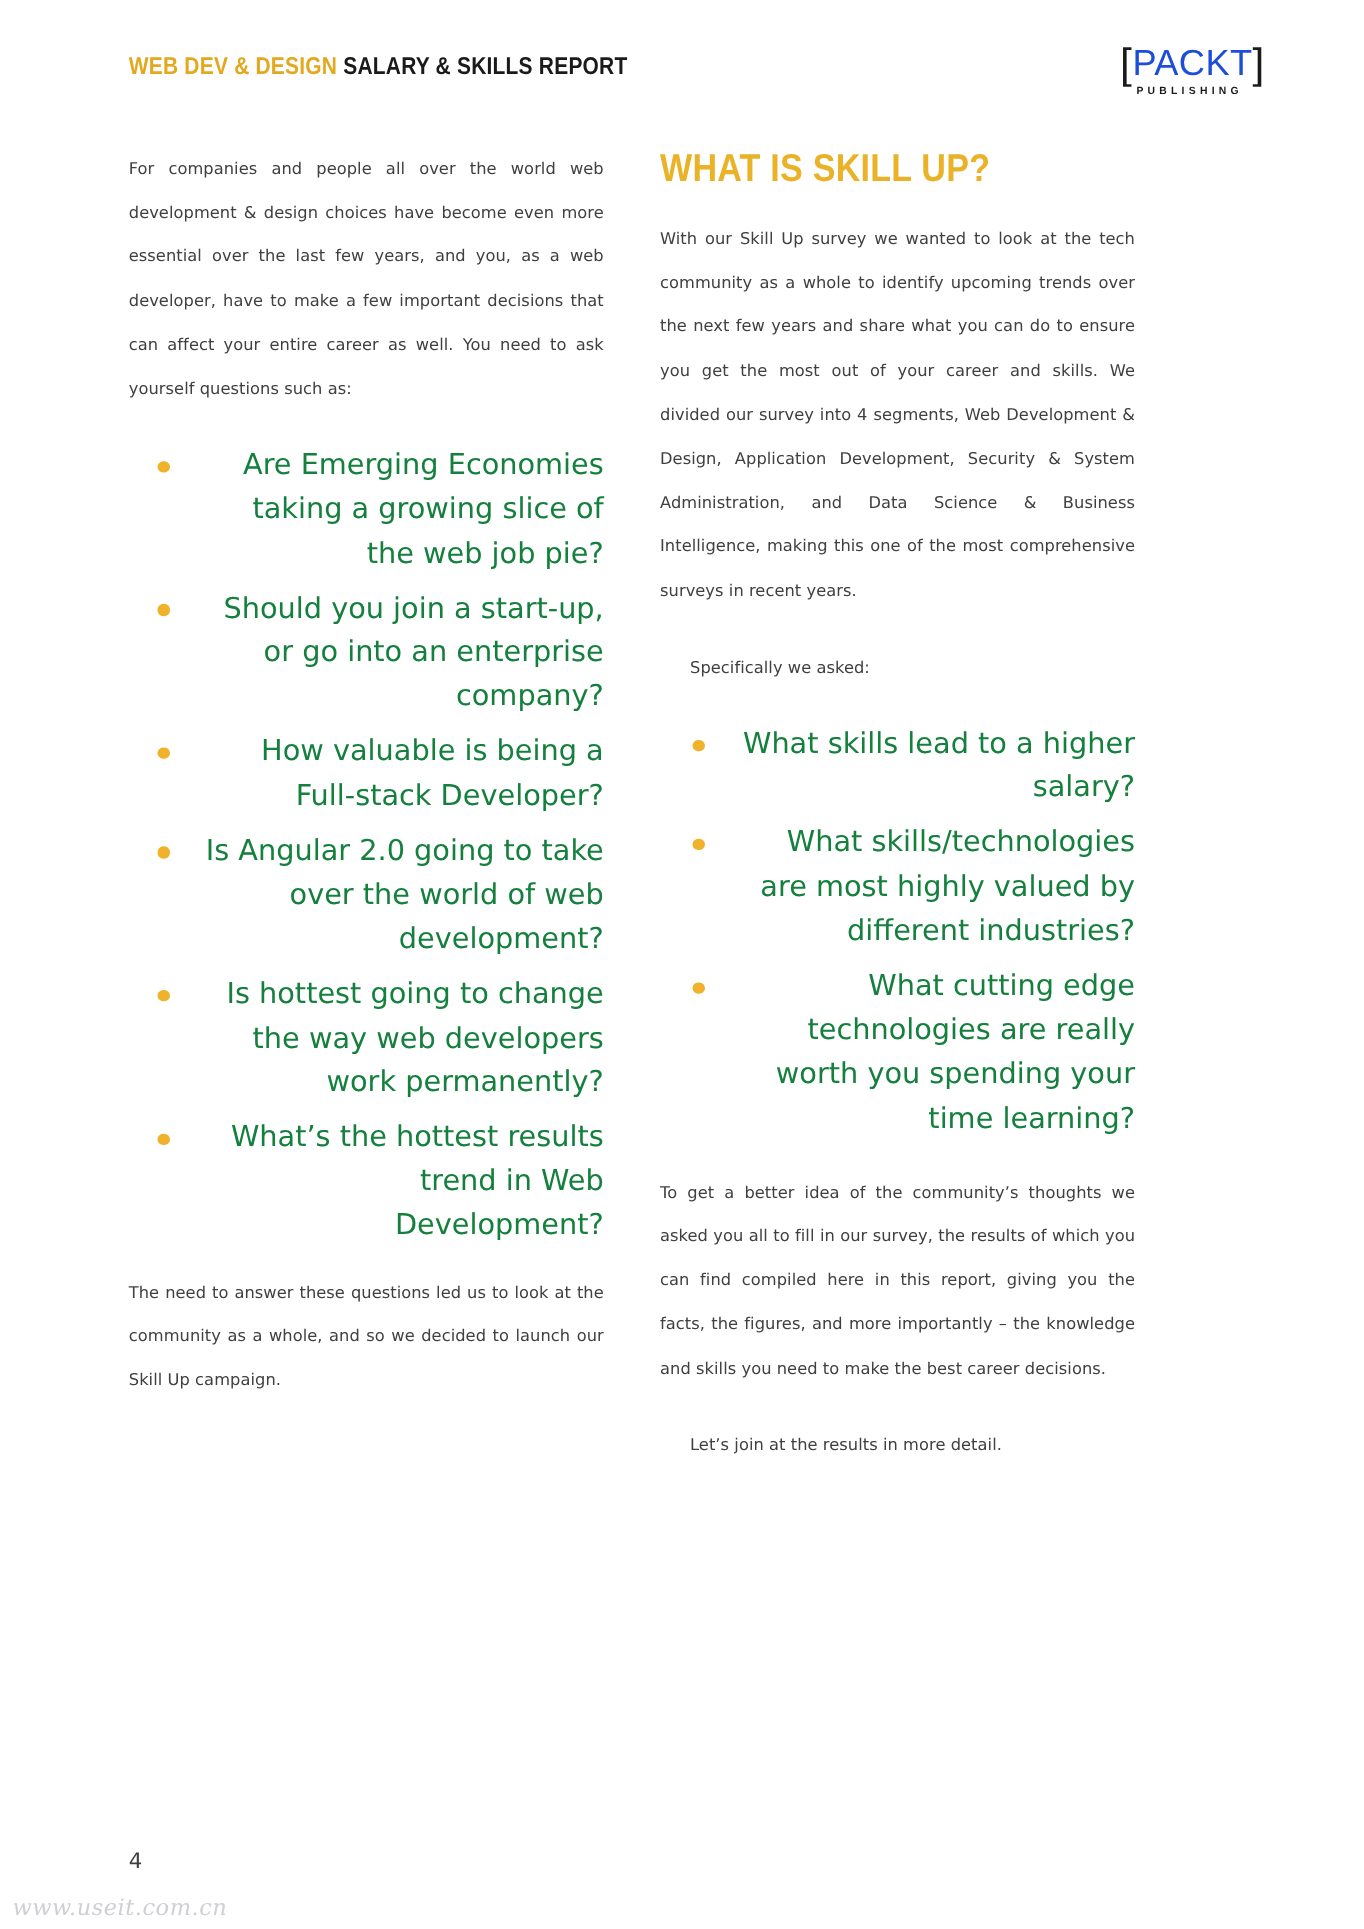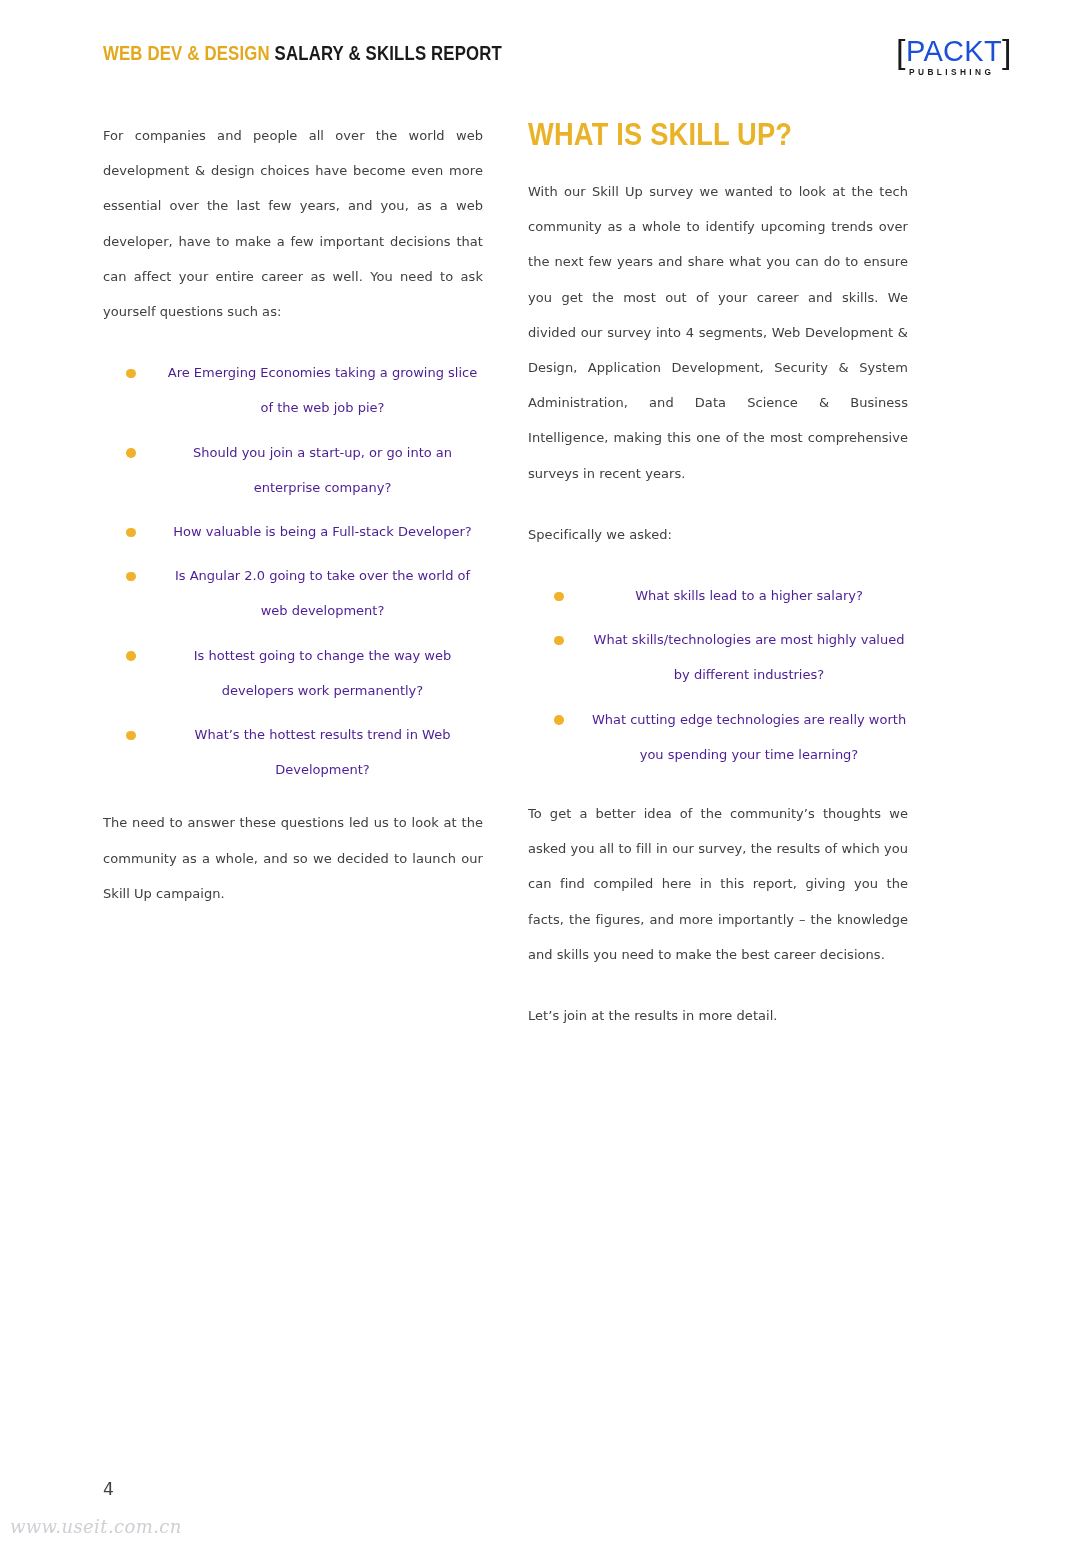--- a/index.html
+++ b/index.html
@@ -103,21 +103,21 @@
   p.body-text {
     margin: 0 0 26px 0;
     font-size: 13px;
     line-height: 35.2px;
     color: #3f4042;
     text-align: justify;
     text-justify: inter-word;
     letter-spacing: 0.05px;
   }
   p.body-text.last { margin-bottom: 0; }
-  p.body-text.ragged { text-align: left; }
+  p.body-text.ragged { text-align: left; margin-left: 24px; }
 
   .section-heading {
     margin: 0 0 22px 0;
     font-family: "Liberation Sans Narrow", "Liberation Sans", sans-serif;
     font-weight: bold;
     font-size: 31px;
     line-height: 34px;
     letter-spacing: 0.2px;
     color: #E9B227;
     transform: scaleX(0.88);
@@ -128,24 +128,24 @@
   
   ul.bullets {
     list-style: none;
     margin: 8px 0 18px 0;
     padding: 0;
   }
   ul.bullets li {
     position: relative;
     padding-left: 59px;
     margin-bottom: 9px;
-    font-size: 13px;
+    font-size: 23px;
     line-height: 35.2px;
-    color: #4c1d95;
-    text-align: center;
+    color: #15803d;
+    text-align: right;
   }
   ul.bullets li:last-child { margin-bottom: 0; }
   ul.bullets li .dot {
     position: absolute;
     left: 23px;
     top: 13.5px;
     width: 9.5px;
     height: 9.5px;
     border-radius: 50%;
     background: #F0B22A;

